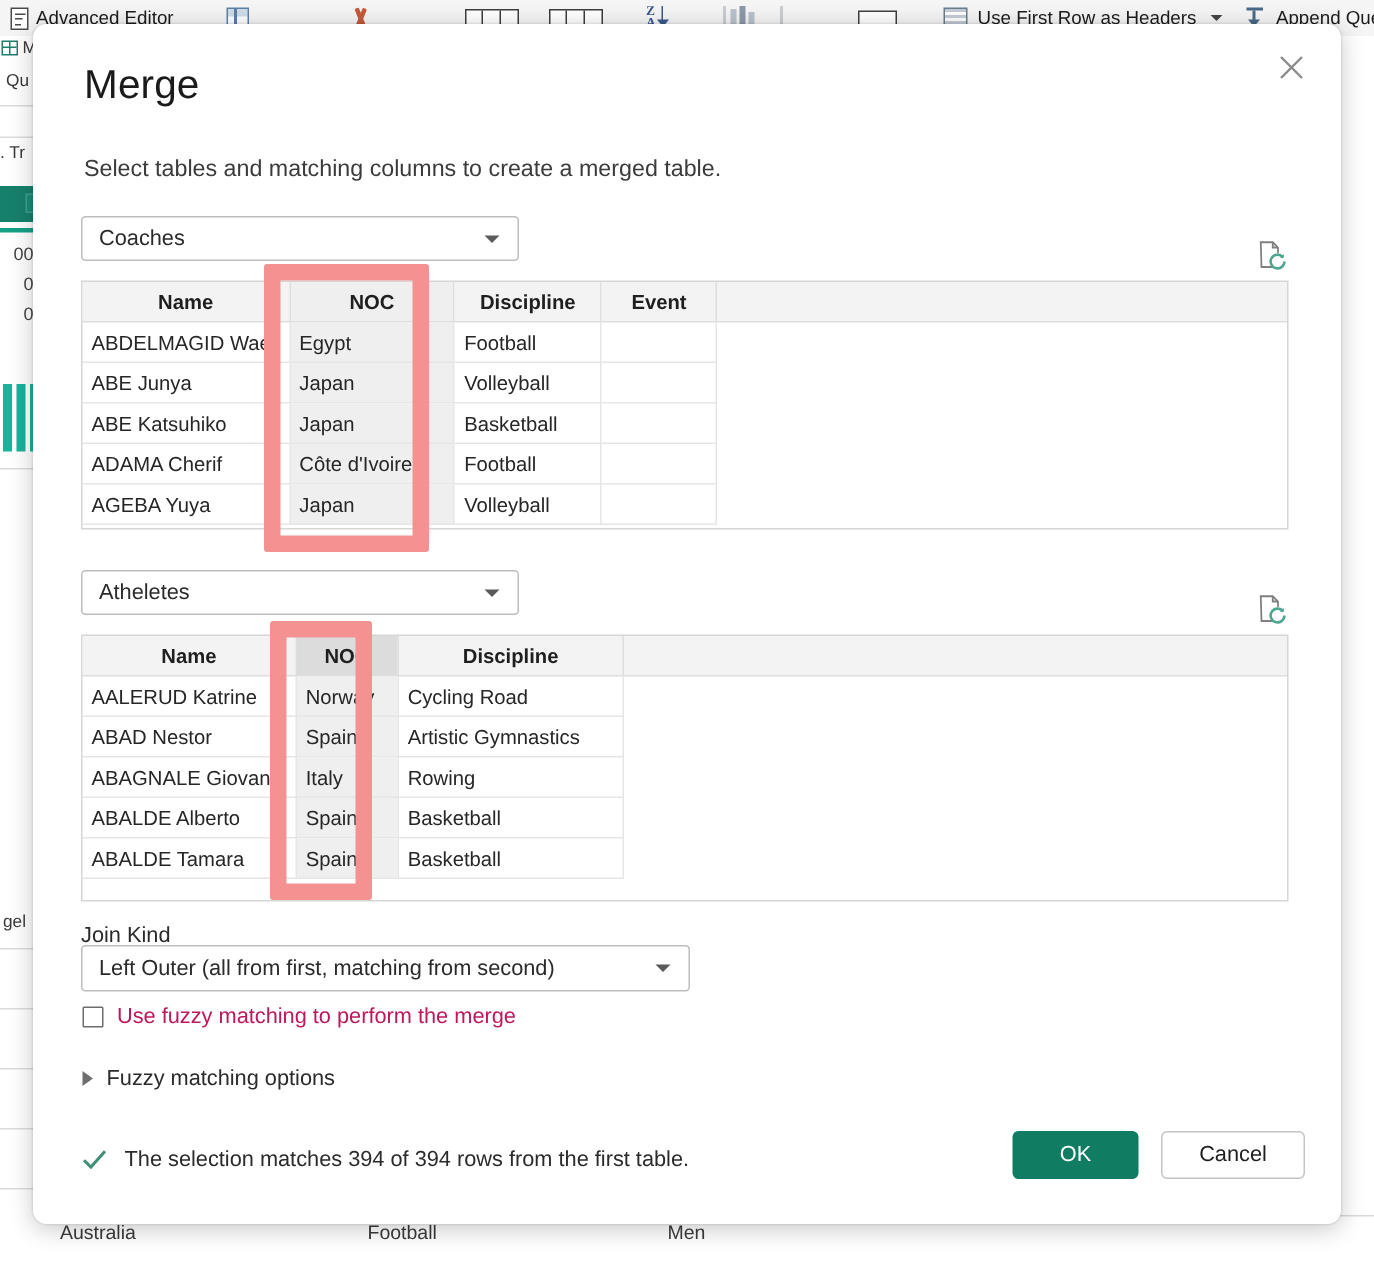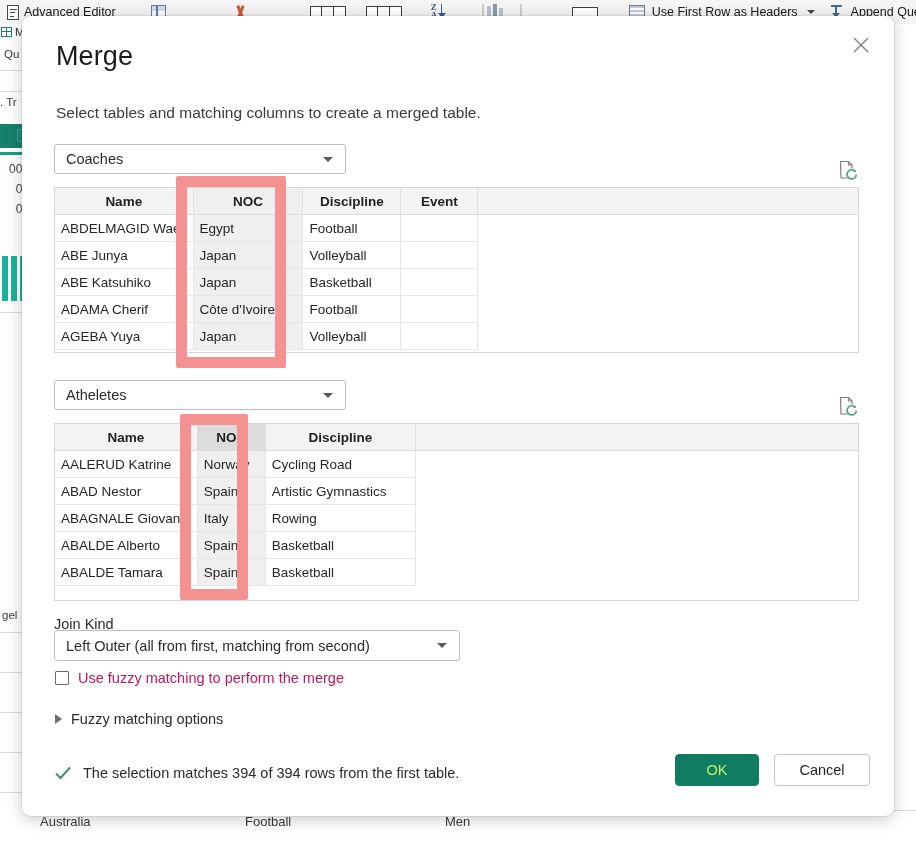--- a/index.html
+++ b/index.html
@@ -168,21 +168,21 @@
 
   .status-row { position: absolute; display: flex; align-items: center; gap: 11px; }
   .status-check { width: 18px; height: 18px; position: relative; }
   .status-text { font-size: 14.5px; color: #2b2b2b; }
 
   .btn {
     position: absolute; box-sizing: border-box; height: 32px;
     display: flex; align-items: center; justify-content: center;
     font-size: 14.5px; border-radius: 4px; cursor: pointer;
   }
-  .btn-primary { background: #107c62; color: #bef264; border: 1px solid #107c62; }
+  .btn-primary { background: #107c62; color: #ffffff; border: 1px solid #107c62; }
   .btn-secondary { background: #ffffff; color: #1f1f1f; border: 1px solid #c4c4c4; }
 </style>
 </head>
 <body>
 
 <div id="root">
 
   <div class="bg">
 
     <div class="ribbon">

